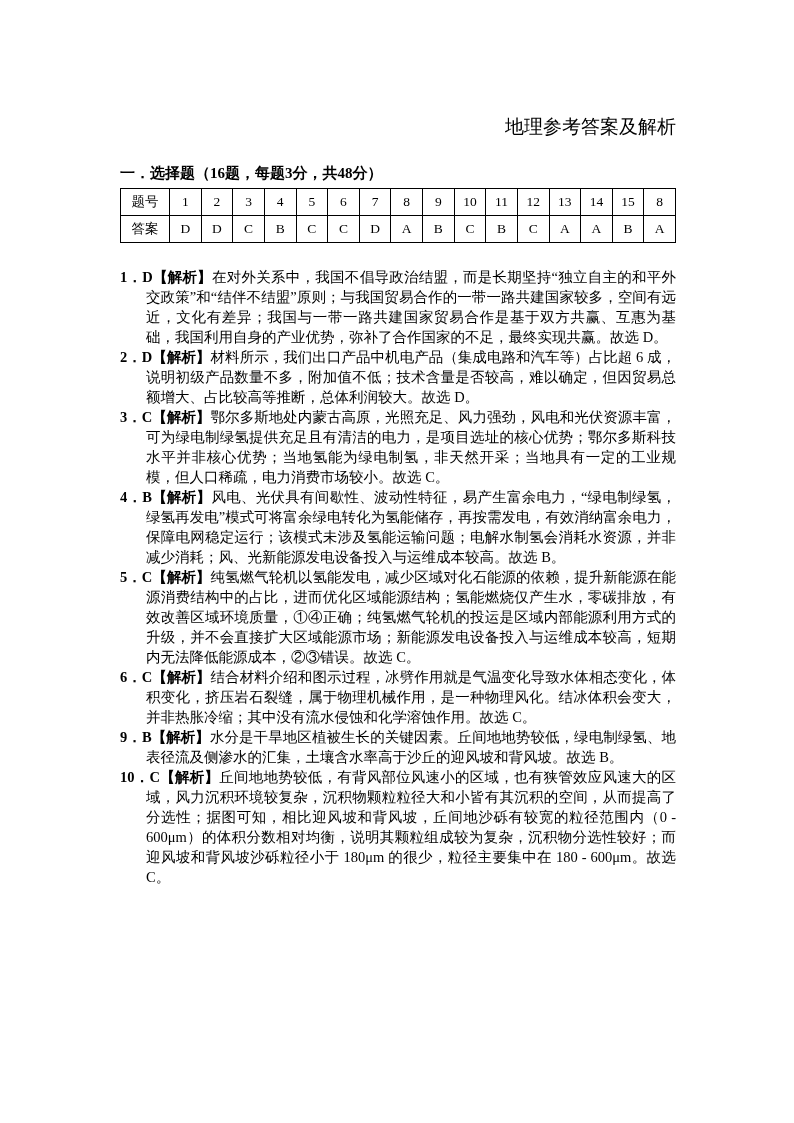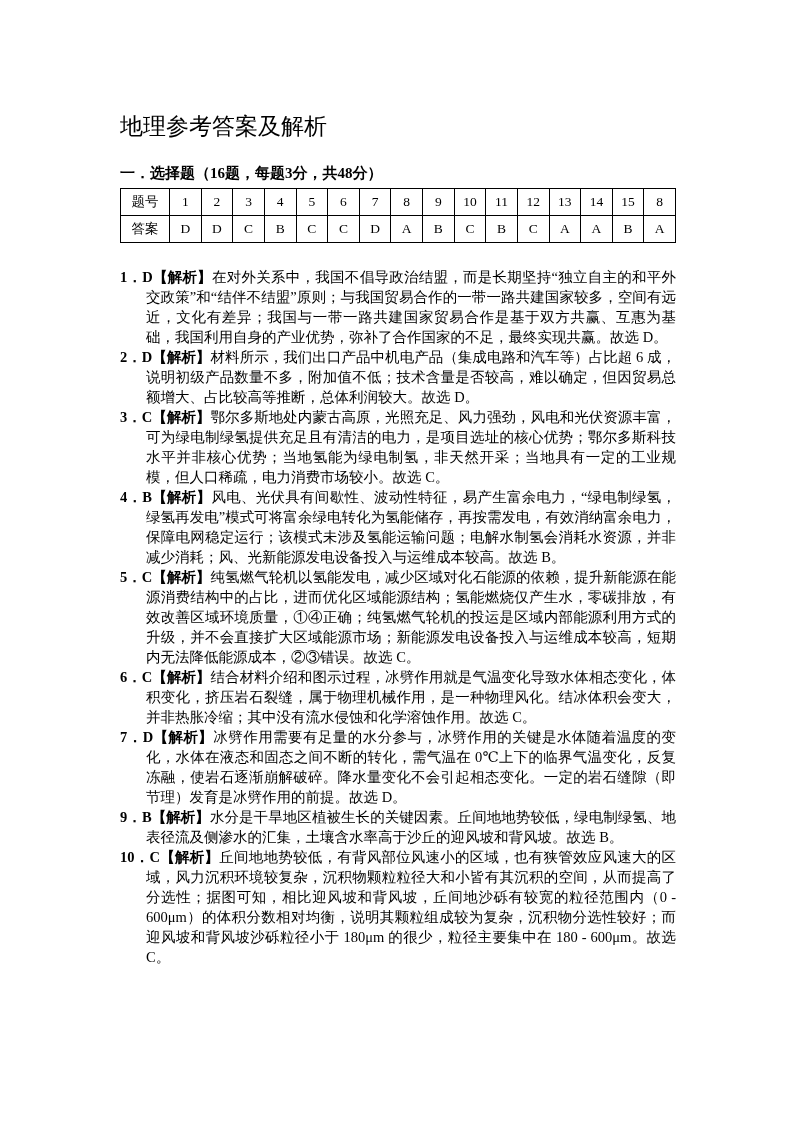--- a/index.html
+++ b/index.html
@@ -6,21 +6,21 @@
   .page{
     width:794px;height:1123px;background:#ffffff;color:#000;
     box-sizing:border-box;padding:100px 118px 0 120px;
     font-family:"Liberation Serif","DejaVu Serif",serif;
     position:relative;overflow:hidden;
   }
   .doc-title{
     text-align:center;font-size:18px;font-weight:bold;line-height:24px;margin:0;
   }
   .doc-subtitle{
-    text-align:left;font-size:23px;font-weight:normal;line-height:22px;margin:16px 0 0 0;
+    text-align:right;font-size:19px;font-weight:normal;line-height:22px;margin:16px 0 0 0;
   }
   .section-heading{
     font-size:15px;font-weight:bold;line-height:20px;margin:25px 0 5px 0;
   }
   table.answer-table{
     border-collapse:collapse;table-layout:fixed;width:100%;
   }
   table.answer-table td{
     border:1px solid #000;text-align:center;vertical-align:middle;
     font-size:13.5px;height:20px;padding:3px;overflow:hidden;
@@ -85,18 +85,17 @@
   </tbody>
     </table>
 
   <div class="explanations">
     <p class="item"><span class="num">1．</span><span class="lead">D【解析】</span><span>在对外关系中，我国不倡导政治结盟，而是长期坚持“独立自主的和平外交政策”和“结伴不结盟”原则；与我国贸易合作的一带一路共建国家较多，空间有远近，文化有差异；我国与一带一路共建国家贸易合作是基于双方共赢、互惠为基础，我国利用自身的产业优势，弥补了合作国家的不足，最终实现共赢。故选 D。</span></p>
     <p class="item"><span class="num">2．</span><span class="lead">D【解析】</span><span>材料所示，我们出口产品中机电产品（集成电路和汽车等）占比超 6 成，说明初级产品数量不多，附加值不低；技术含量是否较高，难以确定，但因贸易总额增大、占比较高等推断，总体利润较大。故选 D。</span></p>
     <p class="item"><span class="num">3．</span><span class="lead">C【解析】</span><span>鄂尔多斯地处内蒙古高原，光照充足、风力强劲，风电和光伏资源丰富，可为绿电制绿氢提供充足且有清洁的电力，是项目选址的核心优势；鄂尔多斯科技水平并非核心优势；当地氢能为绿电制氢，非天然开采；当地具有一定的工业规模，但人口稀疏，电力消费市场较小。故选 C。</span></p>
     <p class="item"><span class="num">4．</span><span class="lead">B【解析】</span><span>风电、光伏具有间歇性、波动性特征，易产生富余电力，“绿电制绿氢，绿氢再发电”模式可将富余绿电转化为氢能储存，再按需发电，有效消纳富余电力，保障电网稳定运行；该模式未涉及氢能运输问题；电解水制氢会消耗水资源，并非减少消耗；风、光新能源发电设备投入与运维成本较高。故选 B。</span></p>
     <p class="item"><span class="num">5．</span><span class="lead">C【解析】</span><span>纯氢燃气轮机以氢能发电，减少区域对化石能源的依赖，提升新能源在能源消费结构中的占比，进而优化区域能源结构；氢能燃烧仅产生水，零碳排放，有效改善区域环境质量，①④正确；纯氢燃气轮机的投运是区域内部能源利用方式的升级，并不会直接扩大区域能源市场；新能源发电设备投入与运维成本较高，短期内无法降低能源成本，②③错误。故选 C。</span></p>
     <p class="item"><span class="num">6．</span><span class="lead">C【解析】</span><span>结合材料介绍和图示过程，冰劈作用就是气温变化导致水体相态变化，体积变化，挤压岩石裂缝，属于物理机械作用，是一种物理风化。结冰体积会变大，并非热胀冷缩；其中没有流水侵蚀和化学溶蚀作用。故选 C。</span></p>
-    <p class="item"><span class="num">7．</span><span class="lead">D【解析】</span><span>冰劈作用需要有足量的水分参与，冰劈作用的关键是水体随着温度的变化，水体在液态和固态之间不断的转化，需气温在 0℃上下的临界气温变化，反复冻融，使岩石逐渐崩解破碎。降水量变化不会引起相态变化。一定的岩石缝隙（即节理）发育是冰劈作用的前提。故选 D。</span></p>
     <p class="item"><span class="num">9．</span><span class="lead">B【解析】</span><span>水分是干旱地区植被生长的关键因素。丘间地地势较低，绿电制绿氢、地表径流及侧渗水的汇集，土壤含水率高于沙丘的迎风坡和背风坡。故选 B。</span></p>
     <p class="item"><span class="num">10．</span><span class="lead">C【解析】</span><span>丘间地地势较低，有背风部位风速小的区域，也有狭管效应风速大的区域，风力沉积环境较复杂，沉积物颗粒粒径大和小皆有其沉积的空间，从而提高了分选性；据图可知，相比迎风坡和背风坡，丘间地沙砾有较宽的粒径范围内（0 - 600μm）的体积分数相对均衡，说明其颗粒组成较为复杂，沉积物分选性较好；而迎风坡和背风坡沙砾粒径小于 180μm 的很少，粒径主要集中在 180 - 600μm。故选 C。</span></p>
   </div>
 
 </div>
 
 </body></html>

